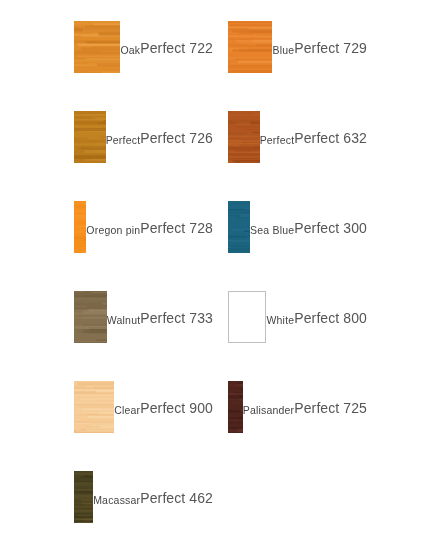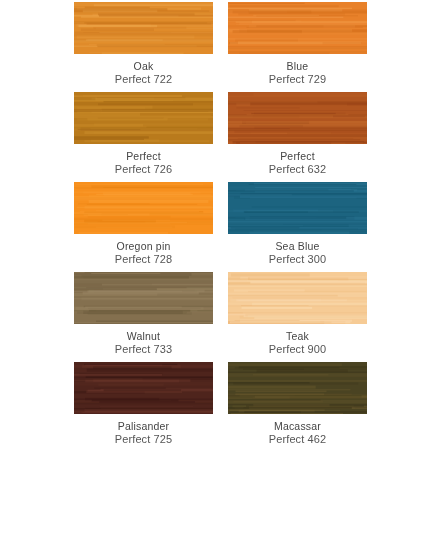--- a/index.html
+++ b/index.html
@@ -30,21 +30,20 @@
     row-gap: 0px;
     padding-left: 74px;
     box-sizing: border-box;
   }
 
   .swatch-cell {
     width: 139px;
     height: 90px;
     box-sizing: border-box;
     display: flex;
-    flex-direction: column;
     align-items: center;
   }
 
   .swatch-chip {
     width: 139px;
     height: 52px;
     display: block;
     position: relative;
     overflow: hidden;
     box-sizing: border-box;
@@ -65,21 +64,21 @@
     font-size: 10.5px;
     color: #454545;
     line-height: 12px;
     letter-spacing: 0.2px;
     text-align: center;
     white-space: nowrap;
   }
 
   .swatch-code {
     margin-top: 2px;
-    font-size: 11px;
+    font-size: 14px;
     color: #555555;
     line-height: 10px;
     letter-spacing: 0.1px;
     text-align: center;
     white-space: nowrap;
   }
 </style>
 </head>
 <body>
 
@@ -422,20 +421,25 @@
             <rect x="0" y="8.2" width="139" height="3.9" fill="#6b5a3c" opacity="0.16"></rect>
             <rect x="0" y="14.4" width="139" height="3.4" fill="#9b8765" opacity="0.16"></rect>
             <rect x="0" y="13.4" width="139" height="2.2" fill="#6b5a3c" opacity="0.36"></rect>
             <rect x="0" y="22.8" width="139" height="1.4" fill="#9b8765" opacity="0.16"></rect>
           </svg>
         </div>
         <div class="swatch-label">Walnut</div>
         <div class="swatch-code">Perfect 733</div>
       </div>
       <div class="swatch-cell">
+        <div class="swatch-chip bordered" style="background: rgb(255, 255, 255);"></div>
+        <div class="swatch-label">White</div>
+        <div class="swatch-code">Perfect 800</div>
+      </div>
+      <div class="swatch-cell">
         <div class="swatch-chip" style="background: rgb(246, 203, 149);">
           <svg class="grain" width="139" height="52" viewBox="0 0 139 52" preserveAspectRatio="none">
             <rect x="11.9" y="47.7" width="112.2" height="2.0" fill="#fbdcb2" opacity="0.53"></rect>
             <rect x="12.9" y="33.0" width="67.7" height="0.7" fill="#ecb777" opacity="0.60"></rect>
             <rect x="12.2" y="4.5" width="165.8" height="2.6" fill="#fbdcb2" opacity="0.43"></rect>
             <rect x="20.0" y="18.9" width="118.3" height="1.2" fill="#ecb777" opacity="0.25"></rect>
             <rect x="20.0" y="5.3" width="151.4" height="2.9" fill="#ecb777" opacity="0.41"></rect>
             <rect x="8.2" y="27.3" width="110.7" height="2.1" fill="#fbdcb2" opacity="0.33"></rect>
             <rect x="19.7" y="43.0" width="143.0" height="2.1" fill="#fbdcb2" opacity="0.44"></rect>
             <rect x="18.9" y="8.3" width="91.0" height="0.8" fill="#fbdcb2" opacity="0.40"></rect>
@@ -467,21 +471,21 @@
             <rect x="-5.8" y="8.5" width="138.2" height="1.0" fill="#fbdcb2" opacity="0.33"></rect>
             <rect x="0" y="22.0" width="139" height="3.2" fill="#fbdcb2" opacity="0.20"></rect>
             <rect x="0" y="40.0" width="139" height="1.4" fill="#ecb777" opacity="0.37"></rect>
             <rect x="0" y="8.1" width="139" height="2.0" fill="#fbdcb2" opacity="0.37"></rect>
             <rect x="0" y="33.5" width="139" height="1.1" fill="#ecb777" opacity="0.15"></rect>
             <rect x="0" y="12.7" width="139" height="2.2" fill="#fbdcb2" opacity="0.32"></rect>
             <rect x="0" y="11.4" width="139" height="1.9" fill="#ecb777" opacity="0.36"></rect>
             <rect x="0" y="30.3" width="139" height="2.6" fill="#fbdcb2" opacity="0.23"></rect>
           </svg>
         </div>
-        <div class="swatch-label">Teak</div>
+        <div class="swatch-label">Clear</div>
         <div class="swatch-code">Perfect 900</div>
       </div>
       <div class="swatch-cell">
         <div class="swatch-chip" style="background: rgb(78, 36, 28);">
           <svg class="grain" width="139" height="52" viewBox="0 0 139 52" preserveAspectRatio="none">
             <rect x="29.3" y="26.6" width="108.3" height="1.4" fill="#6b362a" opacity="0.27"></rect>
             <rect x="11.7" y="14.4" width="126.9" height="1.6" fill="#361512" opacity="0.54"></rect>
             <rect x="8.4" y="49.8" width="143.5" height="1.3" fill="#6b362a" opacity="0.34"></rect>
             <rect x="-7.3" y="2.8" width="158.9" height="2.8" fill="#6b362a" opacity="0.23"></rect>
             <rect x="11.3" y="2.2" width="76.9" height="2.1" fill="#6b362a" opacity="0.49"></rect>

